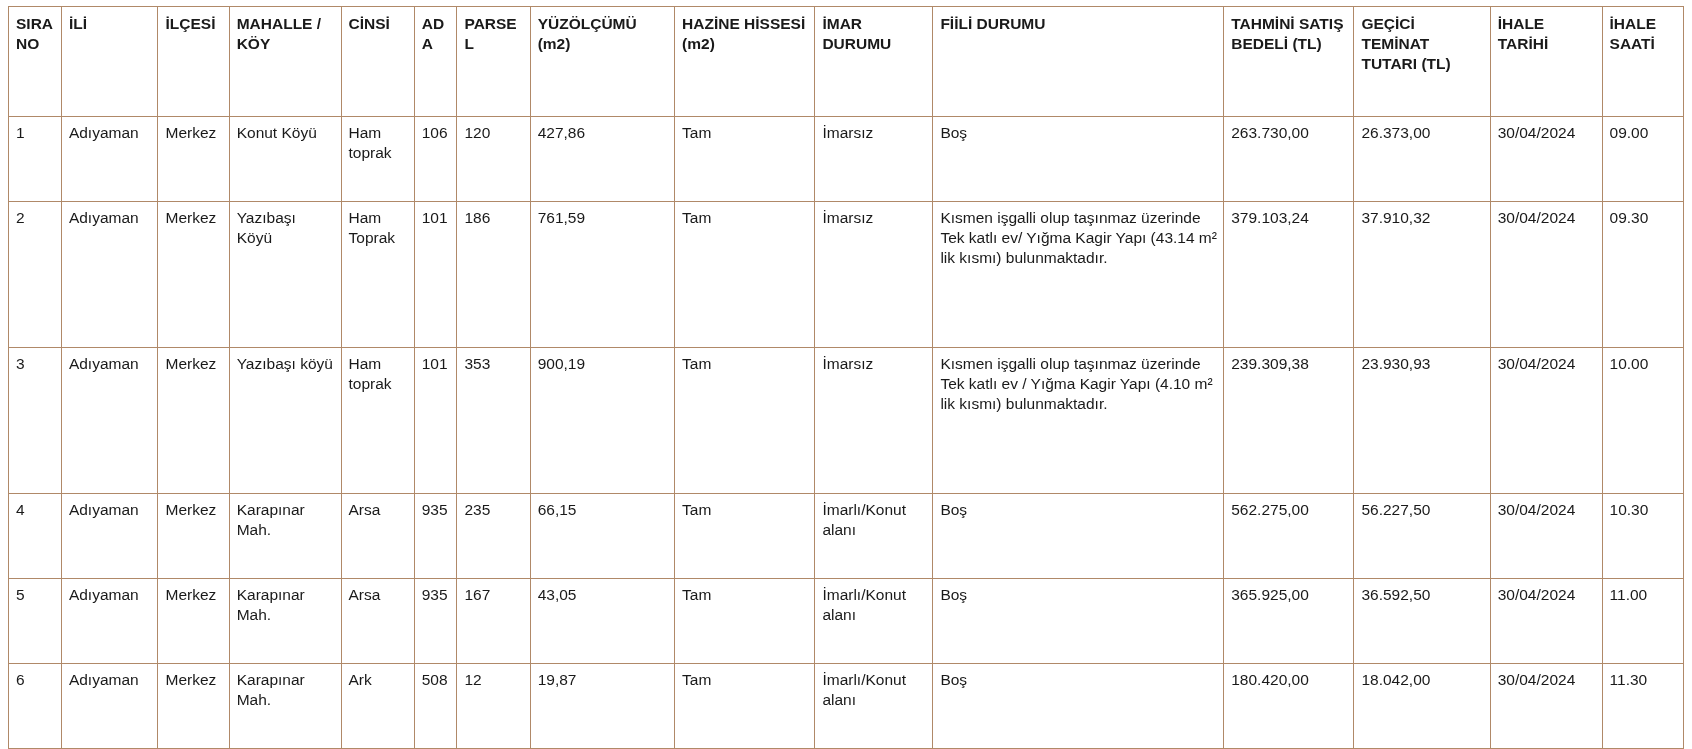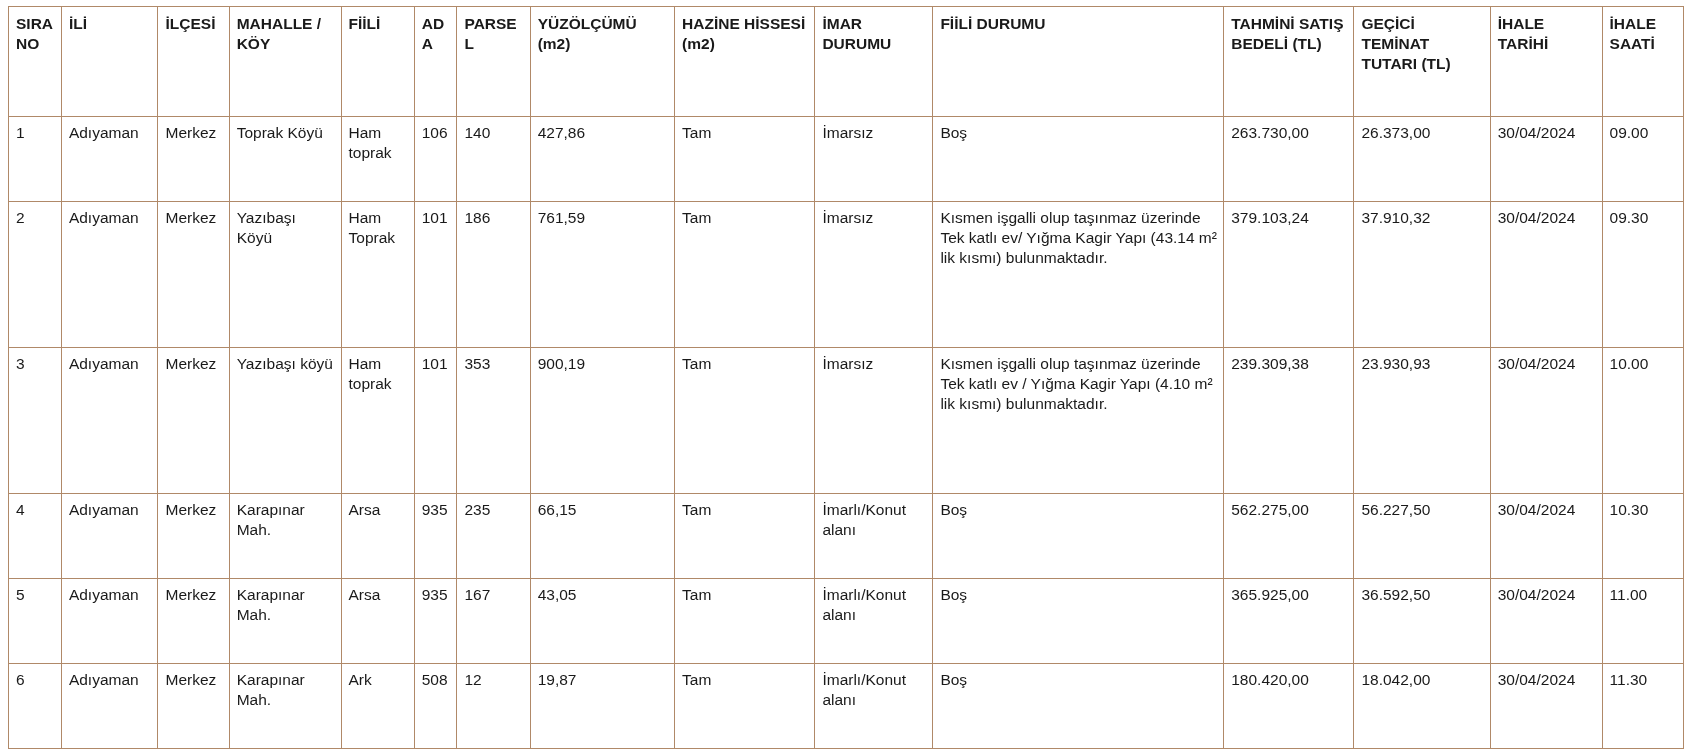--- a/index.html
+++ b/index.html
@@ -91,43 +91,43 @@
       <col class="c-gecici">
         <col class="c-tarih">
         <col class="c-saat">
     </colgroup>
     <thead>
       <tr>
         <th>SIRA NO</th>
         <th>İLİ</th>
         <th>İLÇESİ</th>
         <th>MAHALLE / KÖY</th>
-        <th>FİİLİ</th>
+        <th>CİNSİ</th>
         <th>ADA</th>
         <th>PARSEL</th>
         <th>YÜZÖLÇÜMÜ (m2)</th>
         <th>HAZİNE HİSSESİ (m2)</th>
         <th>İMAR DURUMU</th>
         <th>FİİLİ DURUMU</th>
         <th>TAHMİNİ SATIŞ BEDELİ (TL)</th>
         <th>GEÇİCİ TEMİNAT TUTARI (TL)</th>
         <th>İHALE TARİHİ</th>
         <th>İHALE SAATİ</th>
       </tr>
     </thead>
     <tbody>
 
       <tr class="row-h1">
         <td>1</td>
         <td>Adıyaman</td>
         <td>Merkez</td>
-        <td>Toprak Köyü</td>
+        <td>Konut Köyü</td>
         <td>Ham toprak</td>
         <td>106</td>
-        <td>140</td>
+        <td>120</td>
         <td>427,86</td>
         <td>Tam</td>
         <td>İmarsız</td>
         <td>Boş</td>
         <td>263.730,00</td>
         <td>26.373,00</td>
         <td>30/04/2024</td>
         <td>09.00</td>
       </tr>
 

